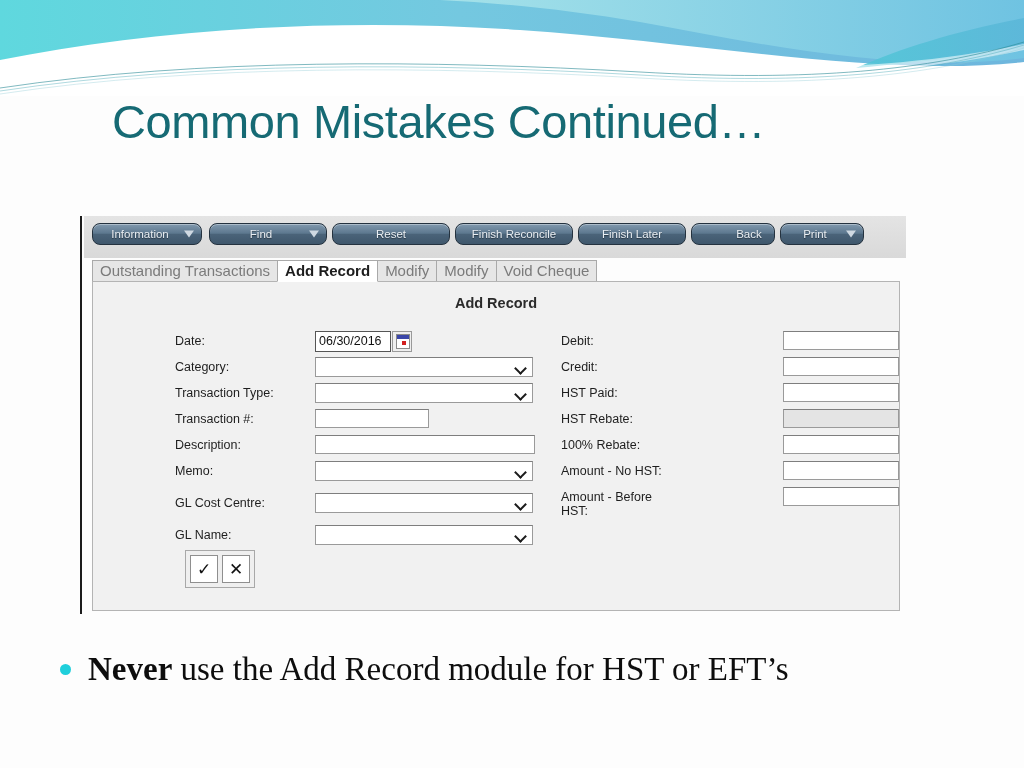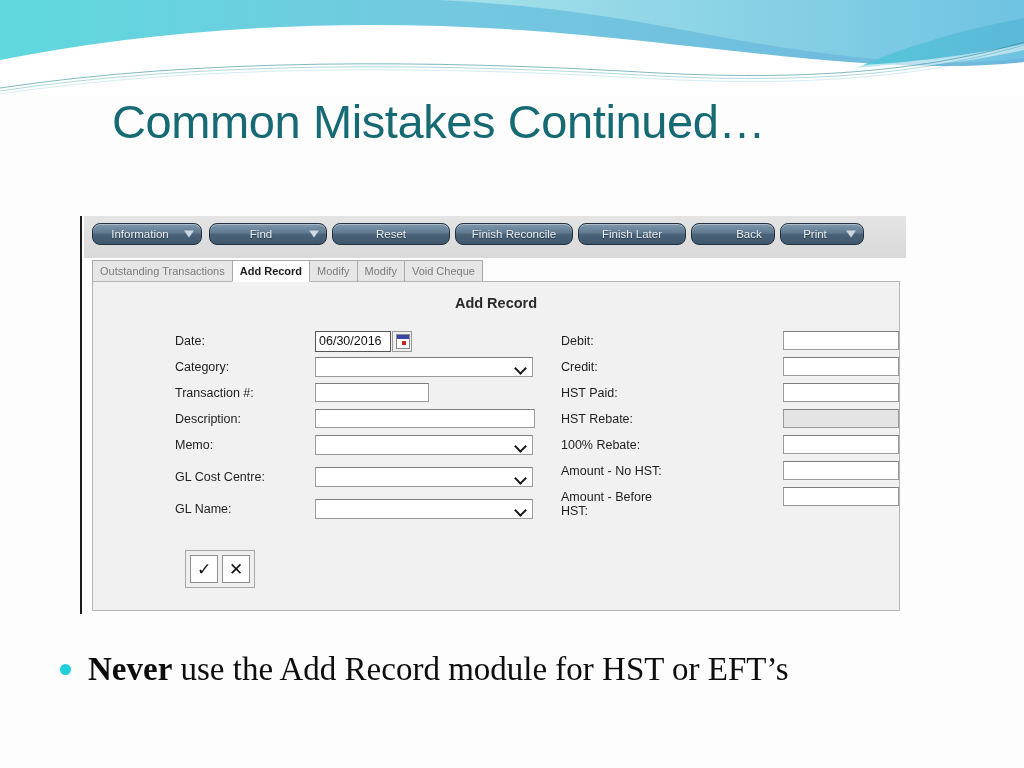--- a/index.html
+++ b/index.html
@@ -125,21 +125,21 @@
 
   .tab {
     position: relative;
     float: left;
     height: 22px;
     padding: 0 7px;
     margin-right: -1px;
     border: 1px solid #a9a9a9;
     background: #e6e6e6;
     color: #7b7b7b;
-    font-size: 11px;
+    font-size: 15px;
     line-height: 20px;
     white-space: nowrap;
     cursor: pointer;
   }
 
   .tab.active {
     background: #ffffff;
     color: #1d1d1d;
     font-weight: bold;
     border-bottom-color: #ffffff;
@@ -393,20 +393,28 @@
           </div>
           <div class="frow">
             <div class="flabel">Category:</div>
             <div class="fctl">
               <div class="sel" style="width: 218px;">
                 <span class="sel-caret"></span>
               </div>
             </div>
           </div>
           <div class="frow">
+            <div class="flabel">Transaction Type:</div>
+            <div class="fctl">
+              <div class="sel" style="width: 218px;">
+                <span class="sel-caret"></span>
+              </div>
+            </div>
+          </div>
+          <div class="frow">
             <div class="flabel">Transaction #:</div>
             <div class="fctl">
               <div class="inp" style="width: 114px;"></div>
             </div>
           </div>
           <div class="frow">
             <div class="flabel">Description:</div>
             <div class="fctl">
               <div class="inp" style="width: 220px;"></div>
             </div>

